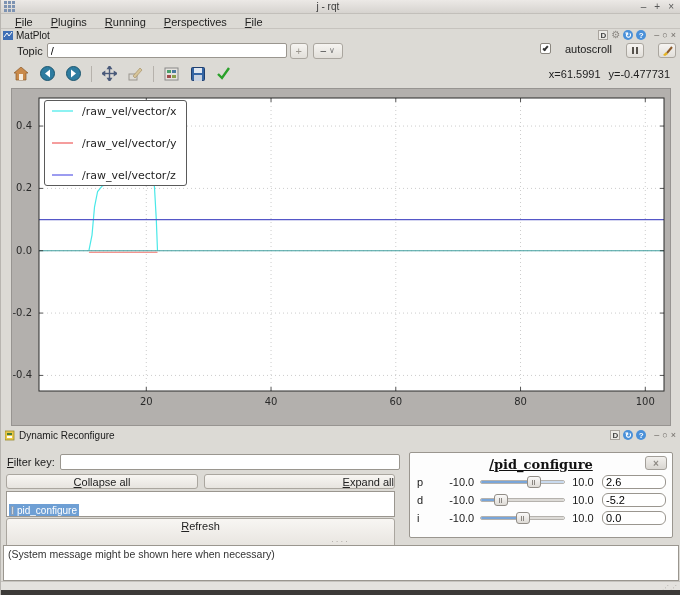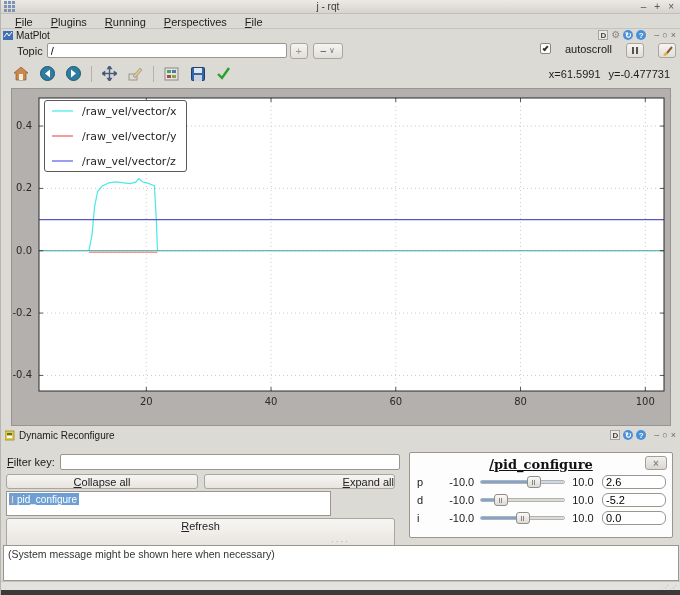--- a/index.html
+++ b/index.html
@@ -45,37 +45,37 @@
   .pause-btn i{width:2px;height:7px;background:#56524c;display:inline-block;}
   .brush-btn{width:18px;height:15px;}
   
   .toolbar{position:absolute;left:0;top:60px;width:100%;height:27px;display:flex;align-items:center;padding-left:12px;gap:9px;}
   .tbtn{width:17px;height:17px;display:inline-flex;align-items:center;justify-content:center;}
   .tsep{width:1px;height:16px;background:#b6b2ac;}
   .coords{margin-left:auto;margin-right:10px;display:flex;gap:8px;color:#222;}
   
   .figure{position:absolute;left:10px;top:88px;width:660px;height:338px;border:1px solid #979491;}
   .legend{position:absolute;left:32px;top:11px;background:#fff;border:1px solid #5a5a5a;border-radius:3px;
-    padding:3px 9px 3px 7px;display:flex;flex-direction:column;gap:11px;
+    padding:3px 9px 3px 7px;display:flex;flex-direction:column;gap:18px;
     font-family:"DejaVu Sans",sans-serif;font-size:11px;color:#1f1f1f;}
   .lg-row{display:flex;align-items:center;gap:9px;height:14px;}
   .lg-line{width:21px;height:2px;display:inline-block;}
   
   .dr-header{position:absolute;left:0;top:428px;width:100%;height:14px;display:flex;align-items:center;font-size:10px;}
   .filter-row{position:absolute;left:6px;top:453px;height:17px;display:flex;align-items:center;}
   .filter-lbl{display:block;}
   .filter-lbl::first-letter{text-decoration:underline;}
   .filter-input{width:340px;height:16px;margin-left:5px;border:1px solid #9a968f;border-radius:2px;background:#fff;
     font-family:"Liberation Sans",sans-serif;font-size:11px;padding:0 3px;}
   .btn{display:block;border:1px solid #aaa69f;background:linear-gradient(#f8f6f3,#e7e4df);
     border-radius:3px;text-align:center;color:#222;font-size:11px;line-height:14px;}
   .btn::first-letter{text-decoration:underline;}
   .collapse-btn{position:absolute;left:5px;top:474px;width:192px;height:15px;}
   .expand-btn{position:absolute;left:203px;top:474px;width:191px;height:15px;text-align:right;}
-  .tree{position:absolute;left:5px;top:491px;width:325px;height:25px;background:#fff;border:1px solid #9a968f;padding:1px 2px;}
+  .tree{position:absolute;left:5px;top:491px;width:389px;height:25px;background:#fff;border:1px solid #9a968f;padding:12px 2px;}
   .tree-item{display:flex;align-items:center;gap:3px;width:70px;background:#6e9fd4;padding:0 2px;height:12px;}
   .tree-item .node-ic{width:9px;height:9px;background:#cfd8e2;border:1px solid #8fa0b5;}
   .tree-item span{color:#fff;font-size:10px;}
   .refresh-btn{position:absolute;left:5px;top:518px;width:389px;height:30px;}
   
   .param-card{position:absolute;left:408px;top:452px;width:264px;height:86px;background:#fdfdfd;
     border:1px solid #9a968f;border-radius:2px;}
   .card-title{position:absolute;left:0;top:4px;width:100%;text-align:center;
     font-family:"DejaVu Serif", serif;font-weight:bold;font-size:13px;text-decoration:underline;color:#111;}
   .card-close{position:absolute;right:5px;top:3px;width:22px;height:14px;border:1px solid #a39f99;border-radius:3px;

